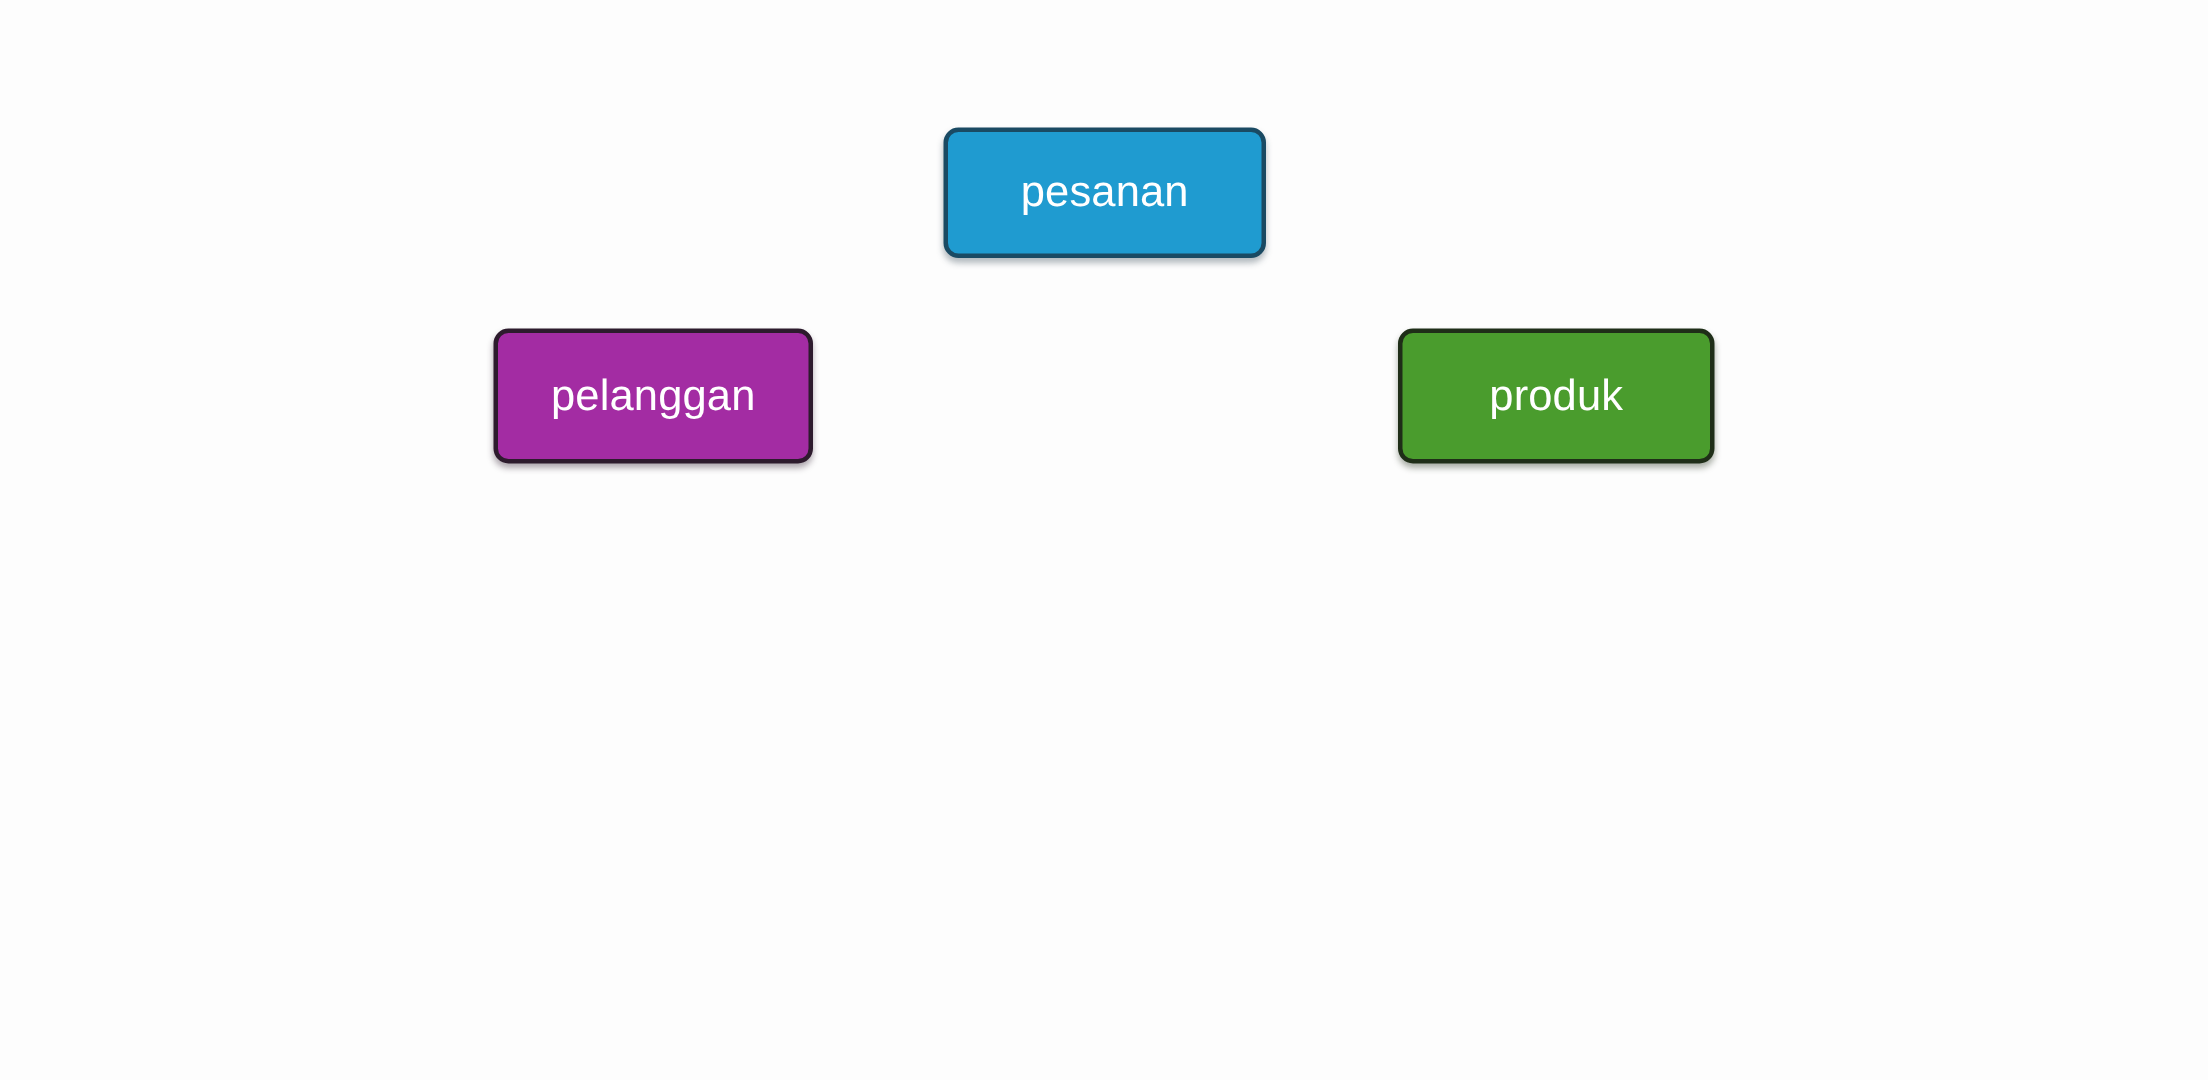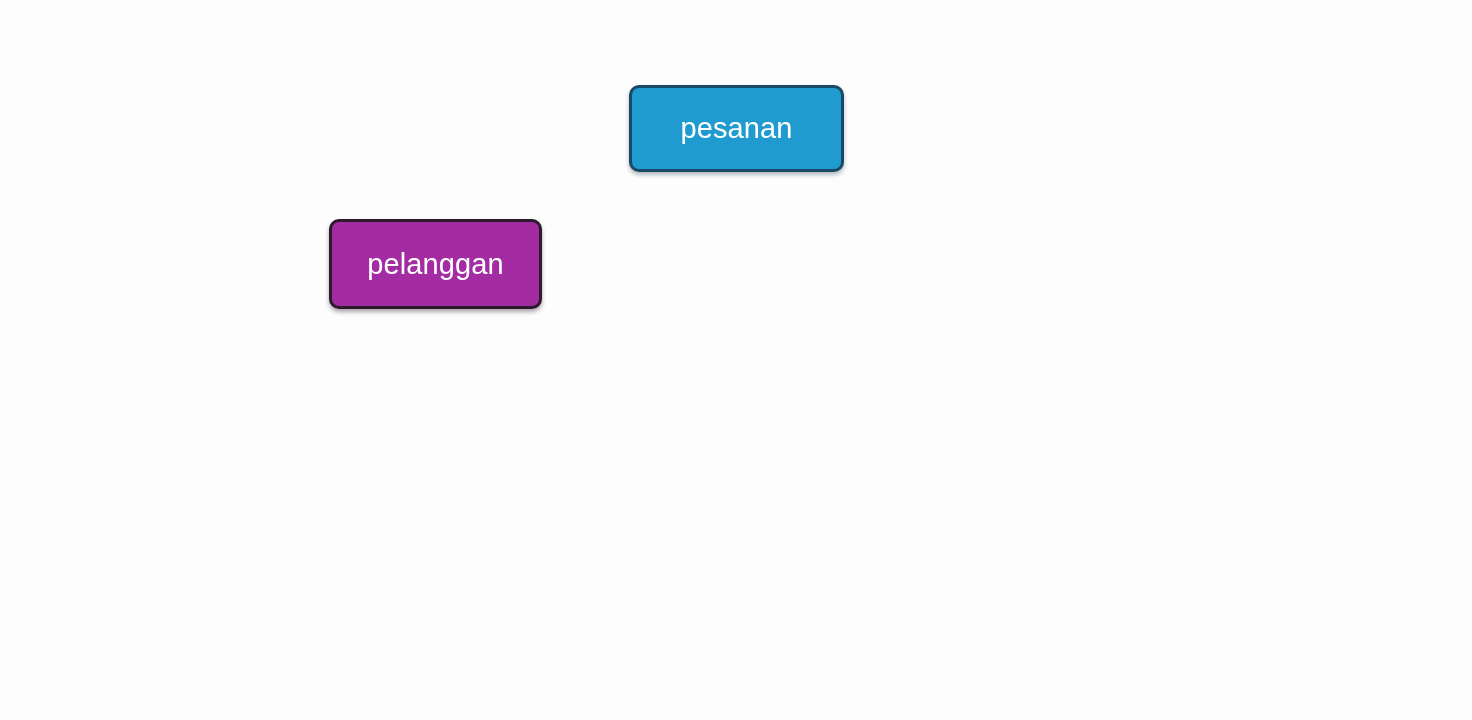--- a/index.html
+++ b/index.html
@@ -84,14 +84,17 @@
 <div id="diagram-canvas">
 
   <div class="node" id="node-pesanan">
     <span class="node-label">pesanan</span>
   </div>
 
   <div class="node" id="node-pelanggan">
     <span class="node-label">pelanggan</span>
   </div>
 
+  <div class="node" id="node-produk">
+    <span class="node-label">produk</span>
+  </div>
 
 </div>
 
 </body></html>

